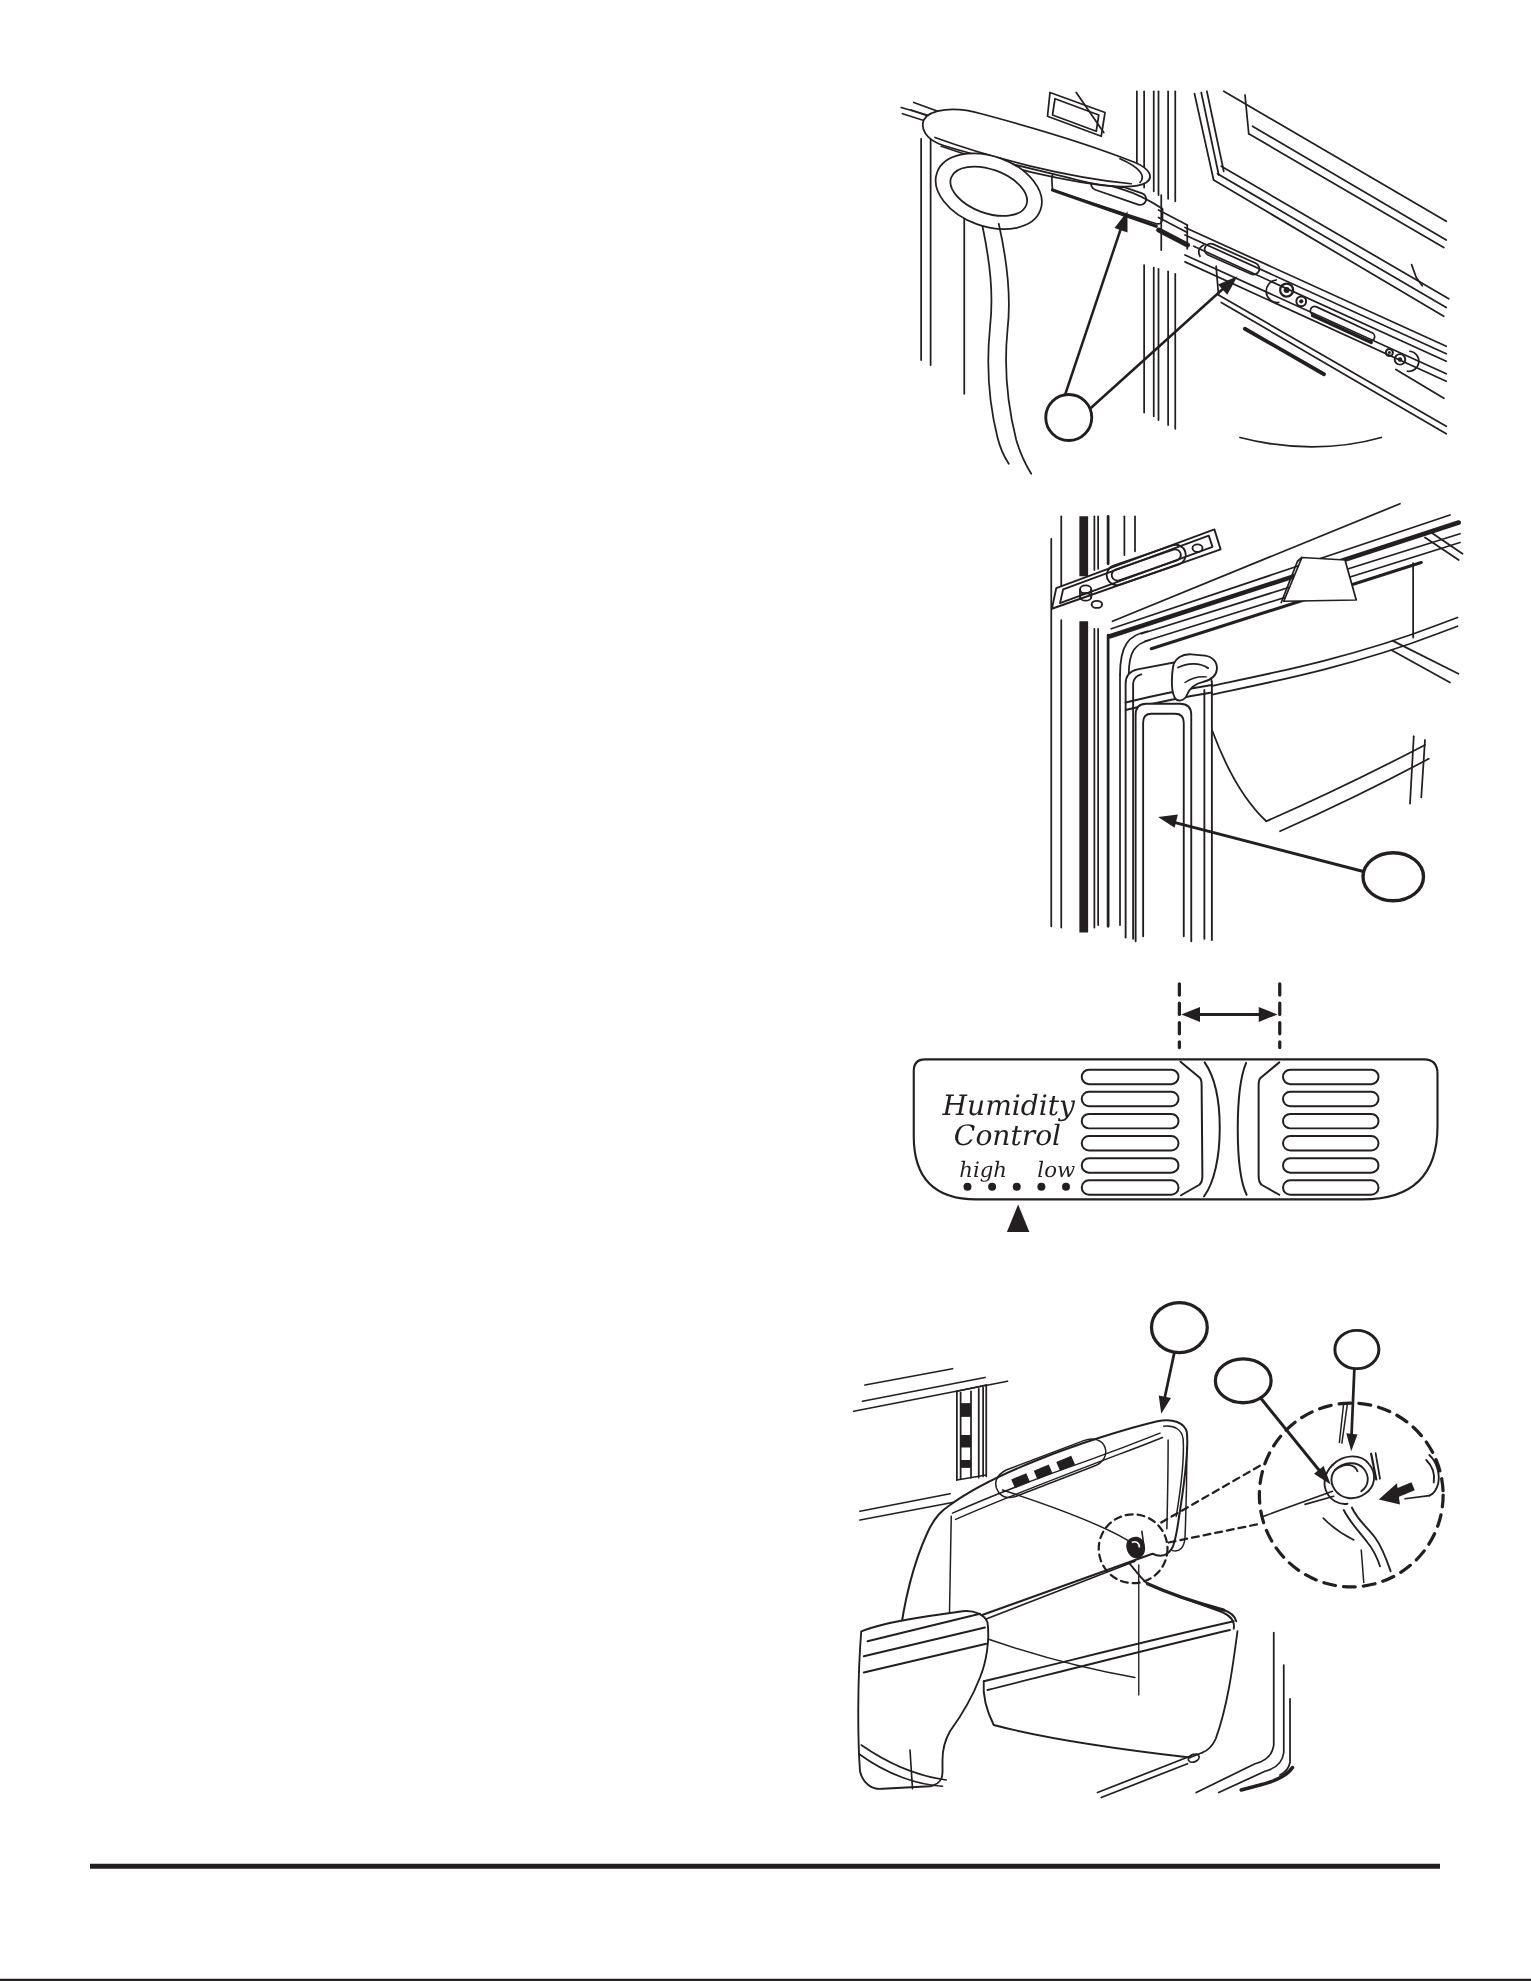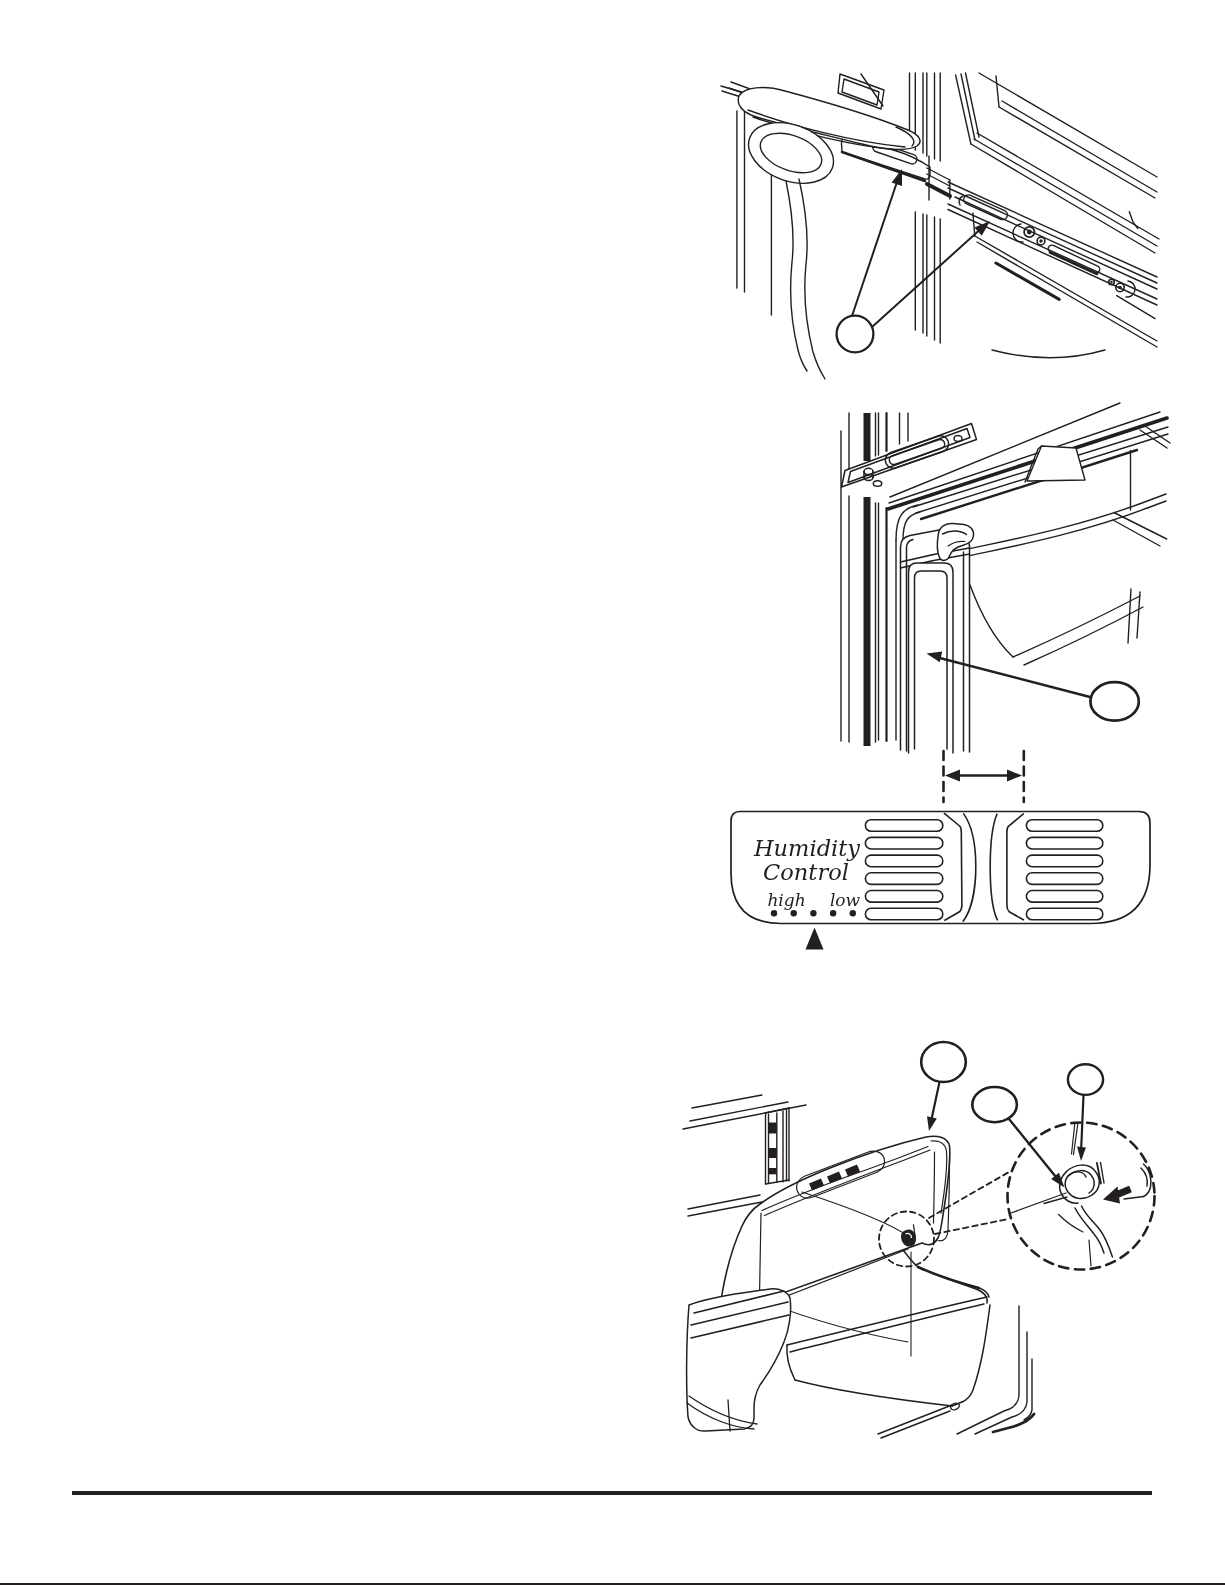--- a/index.html
+++ b/index.html
@@ -209,21 +209,21 @@
   </g>
 
   <g>
     <path class="ink" stroke-width="2.4" d="M1090,697 L934,656.5"></path>
     <path class="inkfill" d="M926.5,653.5 L942.3,651.6 L939.7,662.2 Z"></path>
     <ellipse class="ink white" stroke-width="2.7" cx="1114.6" cy="701.4" rx="24.2" ry="19.2"></ellipse>
   </g>
 </svg>
 </div>
 
-<div class="fig" style="left:725px;top:744px;width:430px;height:215px;">
+<div class="fig" style="left:725px;top:780px;width:430px;height:215px;">
 <svg width="430" height="215" viewBox="725 780 430 215">
 
   <g>
     <path class="ink" stroke-width="2.6" stroke-dasharray="9 6.5" d="M943.5,787 L943.5,838"></path>
     <path class="ink" stroke-width="2.6" stroke-dasharray="9 6.5" d="M1023.8,787 L1023.8,838"></path>
     <path class="ink" stroke-width="2.4" d="M957,811.5 L1010,811.5"></path>
     <path class="inkfill" d="M945,811.5 L960,805.5 L960,817.5 Z"></path>
     <path class="inkfill" d="M1022,811.5 L1007,805.5 L1007,817.5 Z"></path>
   </g>
 

